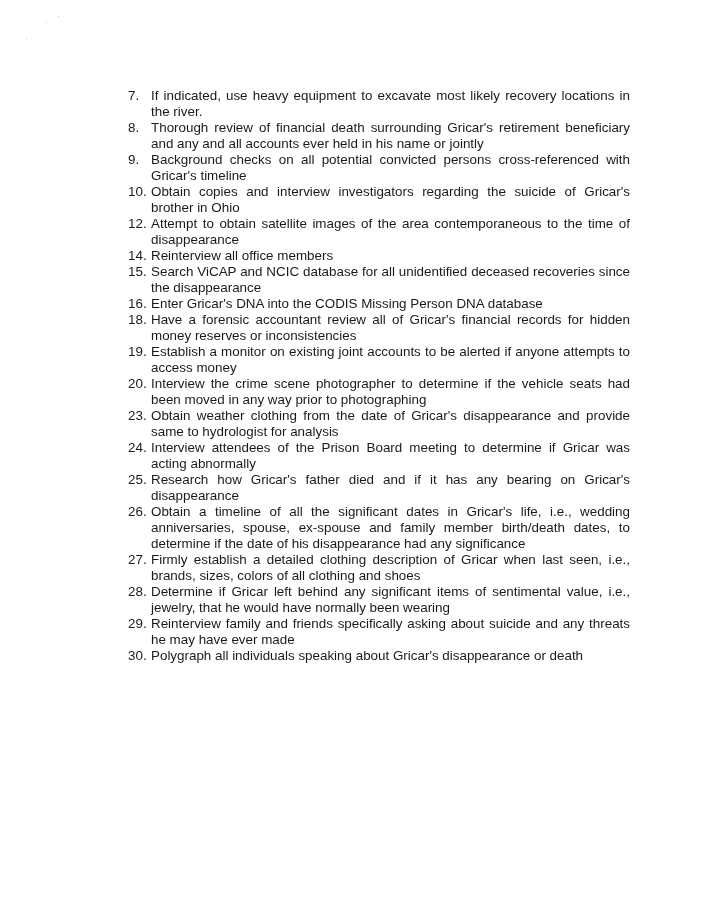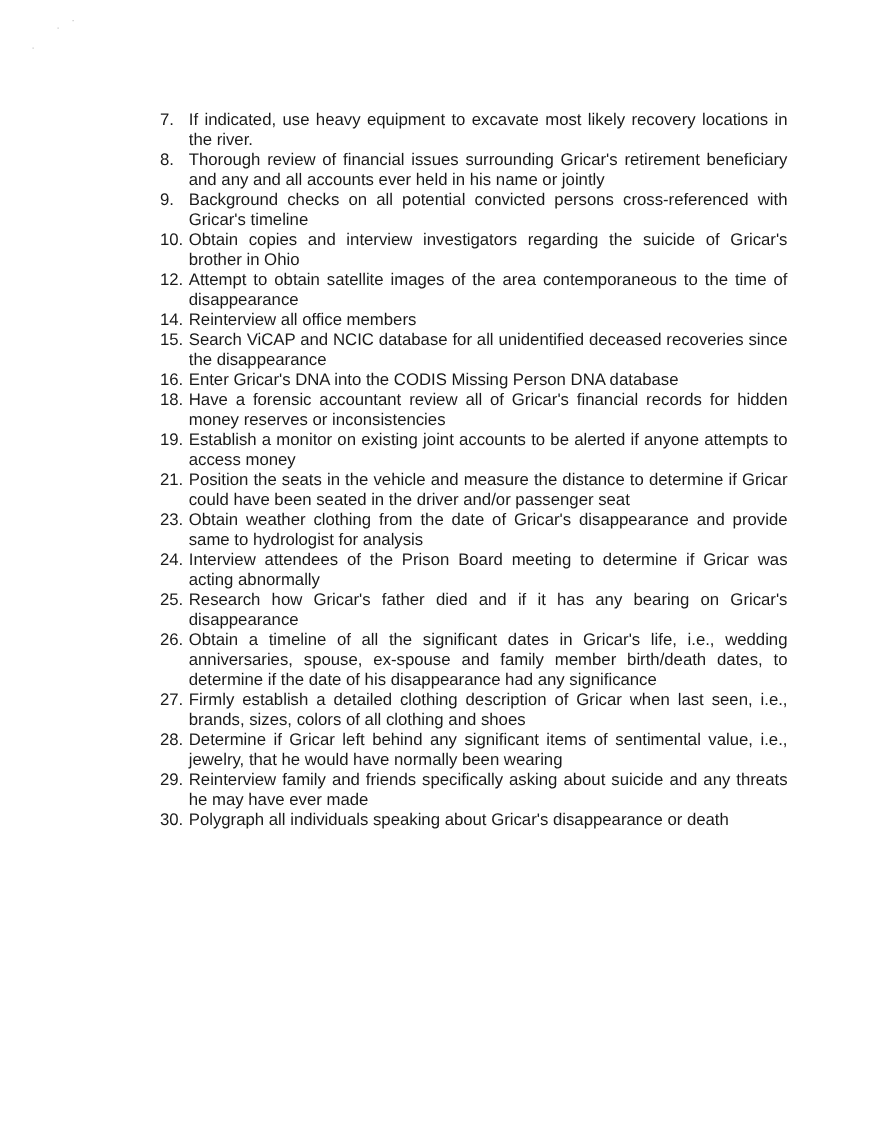--- a/index.html
+++ b/index.html
@@ -66,21 +66,21 @@
     <span class="speck" style="left:26px;top:38px;"></span>
   </div>
 
   <ol class="list">
     <li class="item">
         <span class="num">7.</span>
         <span class="text">If indicated, use heavy equipment to excavate most likely recovery locations in the river.</span>
       </li>
     <li class="item">
         <span class="num">8.</span>
-        <span class="text">Thorough review of financial issues surrounding Gricar's retirement beneficiary and any and all accounts ever held in his name or jointly</span>
+        <span class="text">Thorough review of financial death surrounding Gricar's retirement beneficiary and any and all accounts ever held in his name or jointly</span>
       </li>
     <li class="item">
         <span class="num">9.</span>
         <span class="text">Background checks on all potential convicted persons cross-referenced with Gricar's timeline</span>
       </li>
     <li class="item">
         <span class="num">10.</span>
         <span class="text">Obtain copies and interview investigators regarding the suicide of Gricar's brother in Ohio</span>
       </li>
     <li class="item">
@@ -101,22 +101,22 @@
       </li>
     <li class="item">
         <span class="num">18.</span>
         <span class="text">Have a forensic accountant review all of Gricar's financial records for hidden money reserves or inconsistencies</span>
       </li>
     <li class="item">
         <span class="num">19.</span>
         <span class="text">Establish a monitor on existing joint accounts to be alerted if anyone attempts to access money</span>
       </li>
     <li class="item">
-        <span class="num">21.</span>
-        <span class="text">Position the seats in the vehicle and measure the distance to determine if Gricar could have been seated in the driver and/or passenger seat</span>
+        <span class="num">20.</span>
+        <span class="text">Interview the crime scene photographer to determine if the vehicle seats had been moved in any way prior to photographing</span>
       </li>
     <li class="item">
         <span class="num">23.</span>
         <span class="text">Obtain weather clothing from the date of Gricar's disappearance and provide same to hydrologist for analysis</span>
       </li>
     <li class="item">
         <span class="num">24.</span>
         <span class="text">Interview attendees of the Prison Board meeting to determine if Gricar was acting abnormally</span>
       </li>
     <li class="item">

